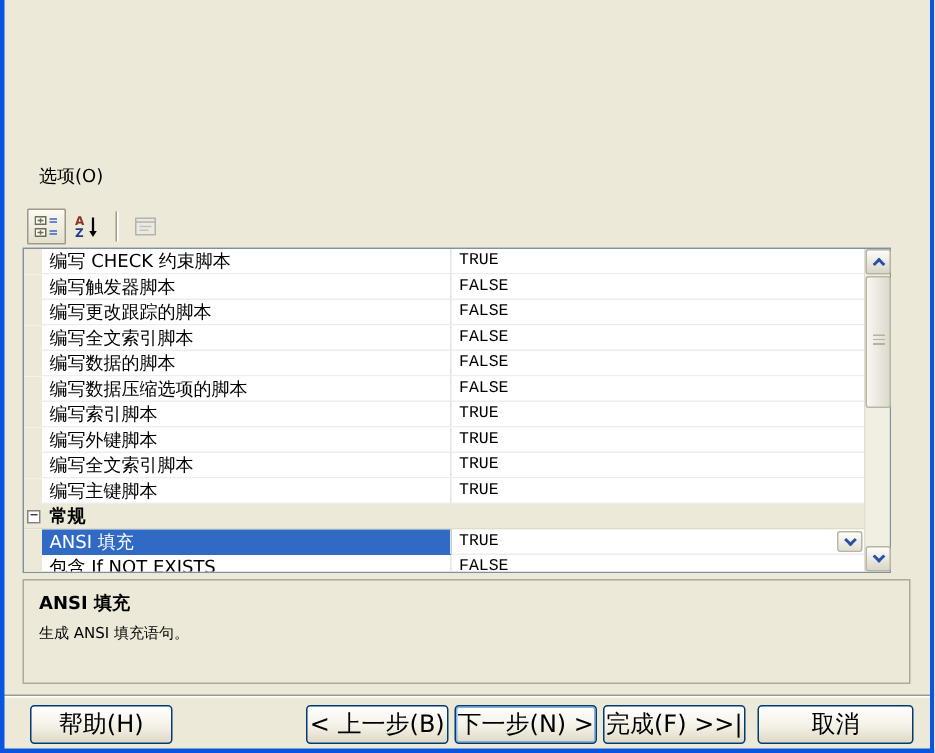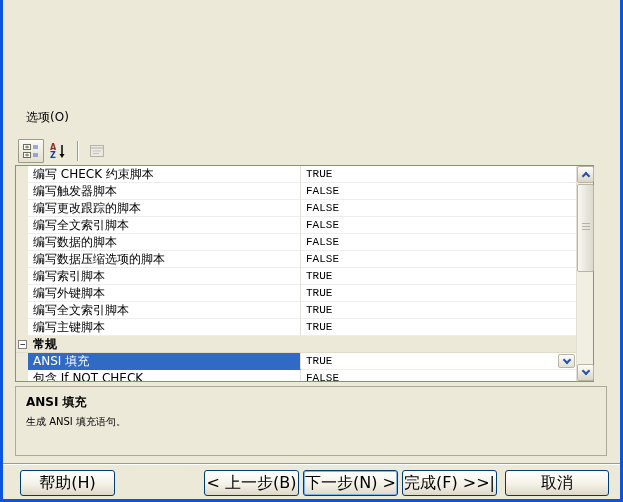--- a/index.html
+++ b/index.html
@@ -207,21 +207,21 @@
         <div class="gval">
           <span>TRUE</span>
           <span class="dd-btn">
               <span class="chev"></span>
             </span>
         </div>
       </div>
 
       <div class="grow">
         <div class="indent"></div>
-        <div class="gname">包含 If NOT CHECK</div>
+        <div class="gname">包含 If NOT EXISTS</div>
         <div class="gval">FALSE</div>
       </div>
 
     </div>
 
     <div class="sb">
       <div class="sb-btn sb-up">
           <span class="chev up"></span>
         </div>
       <div class="sb-thumb"></div>

